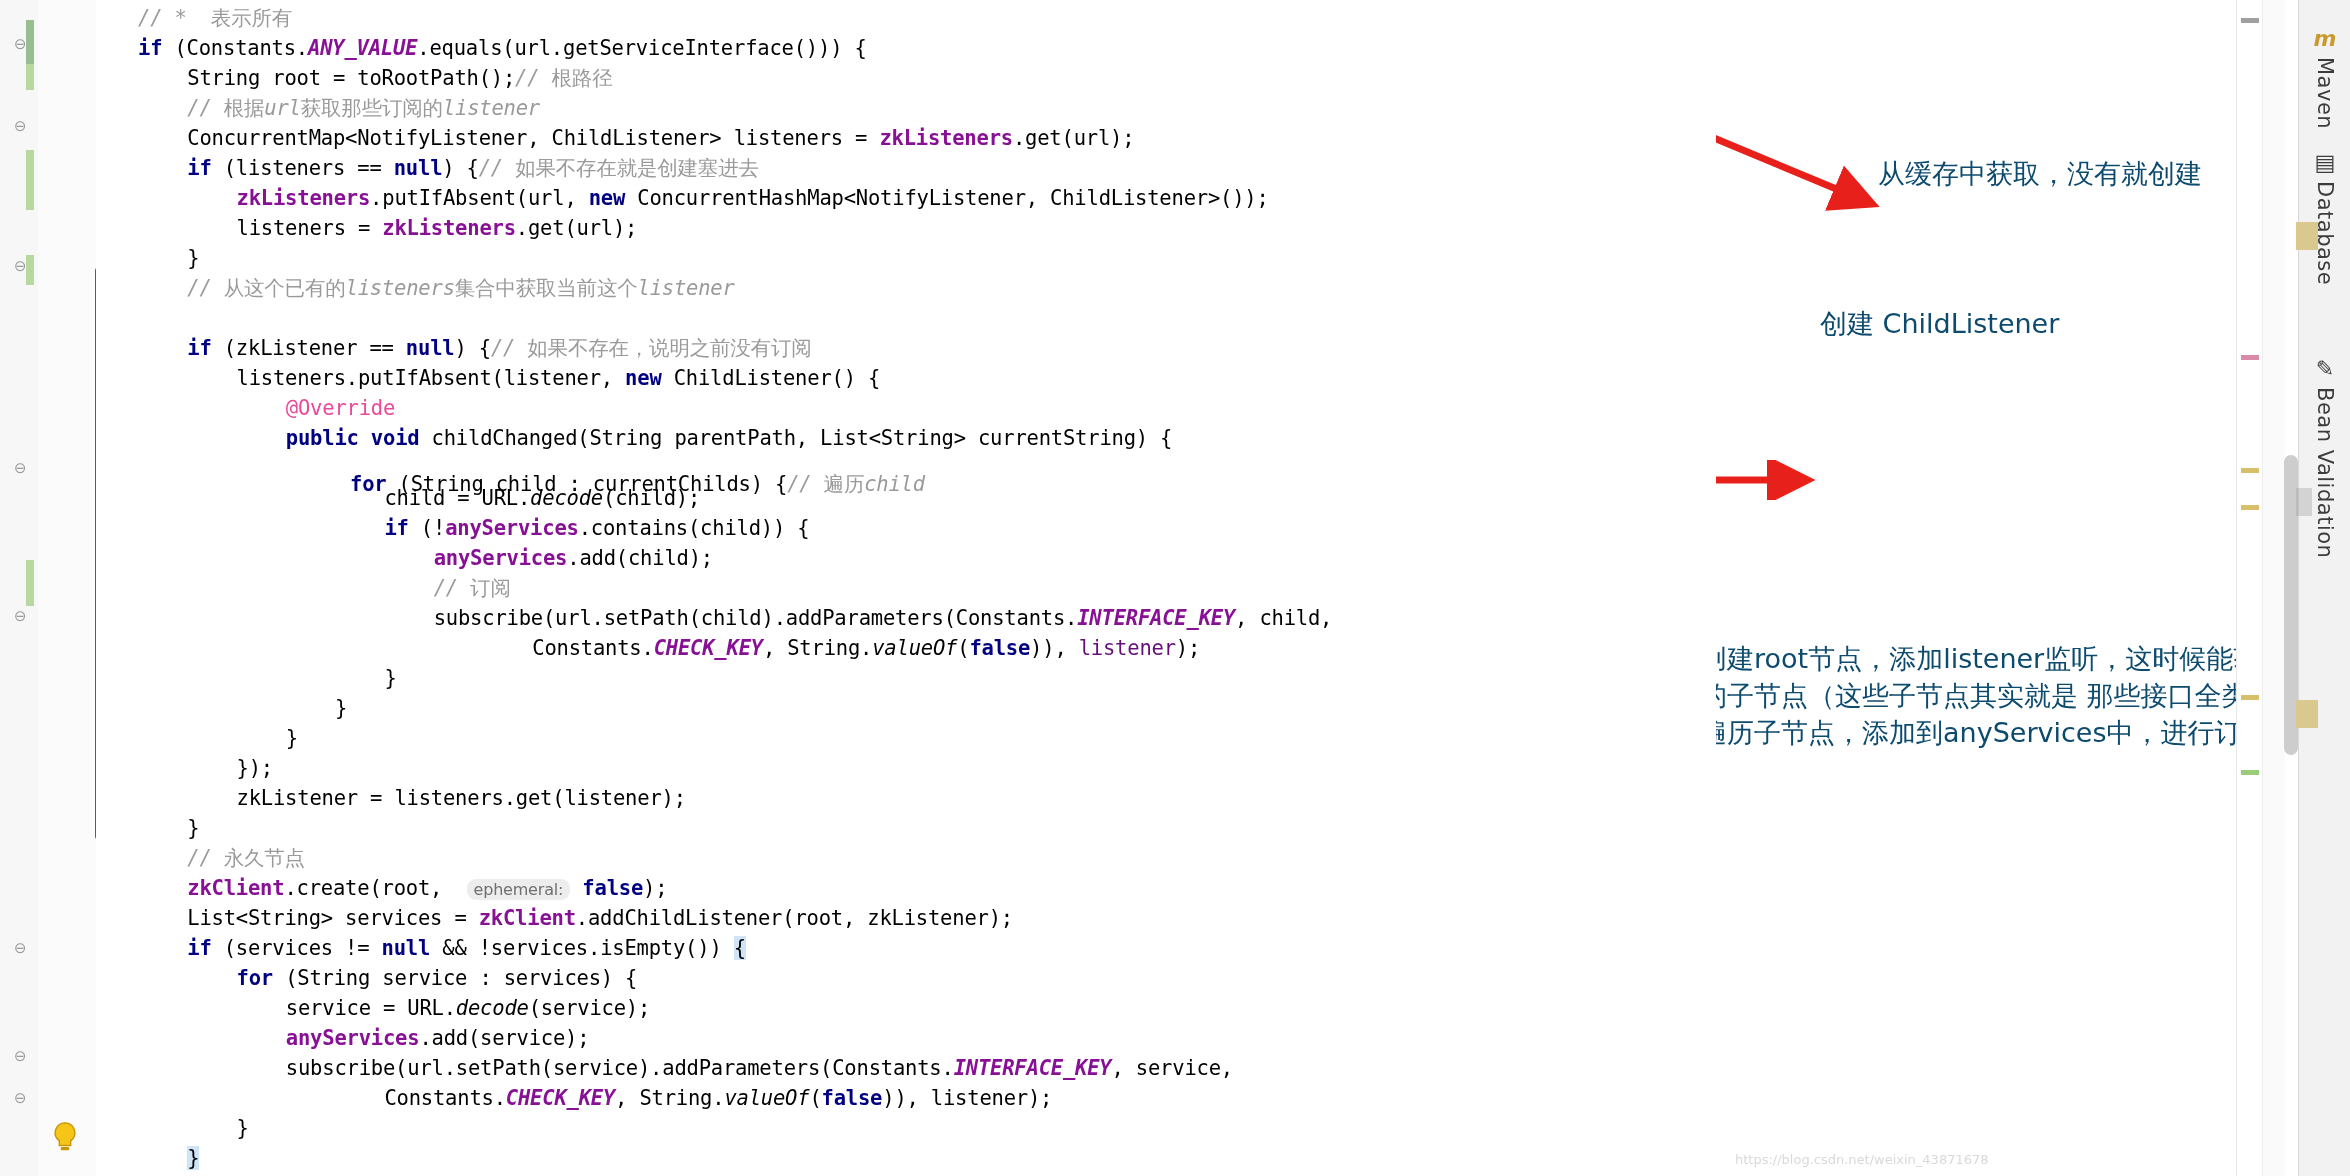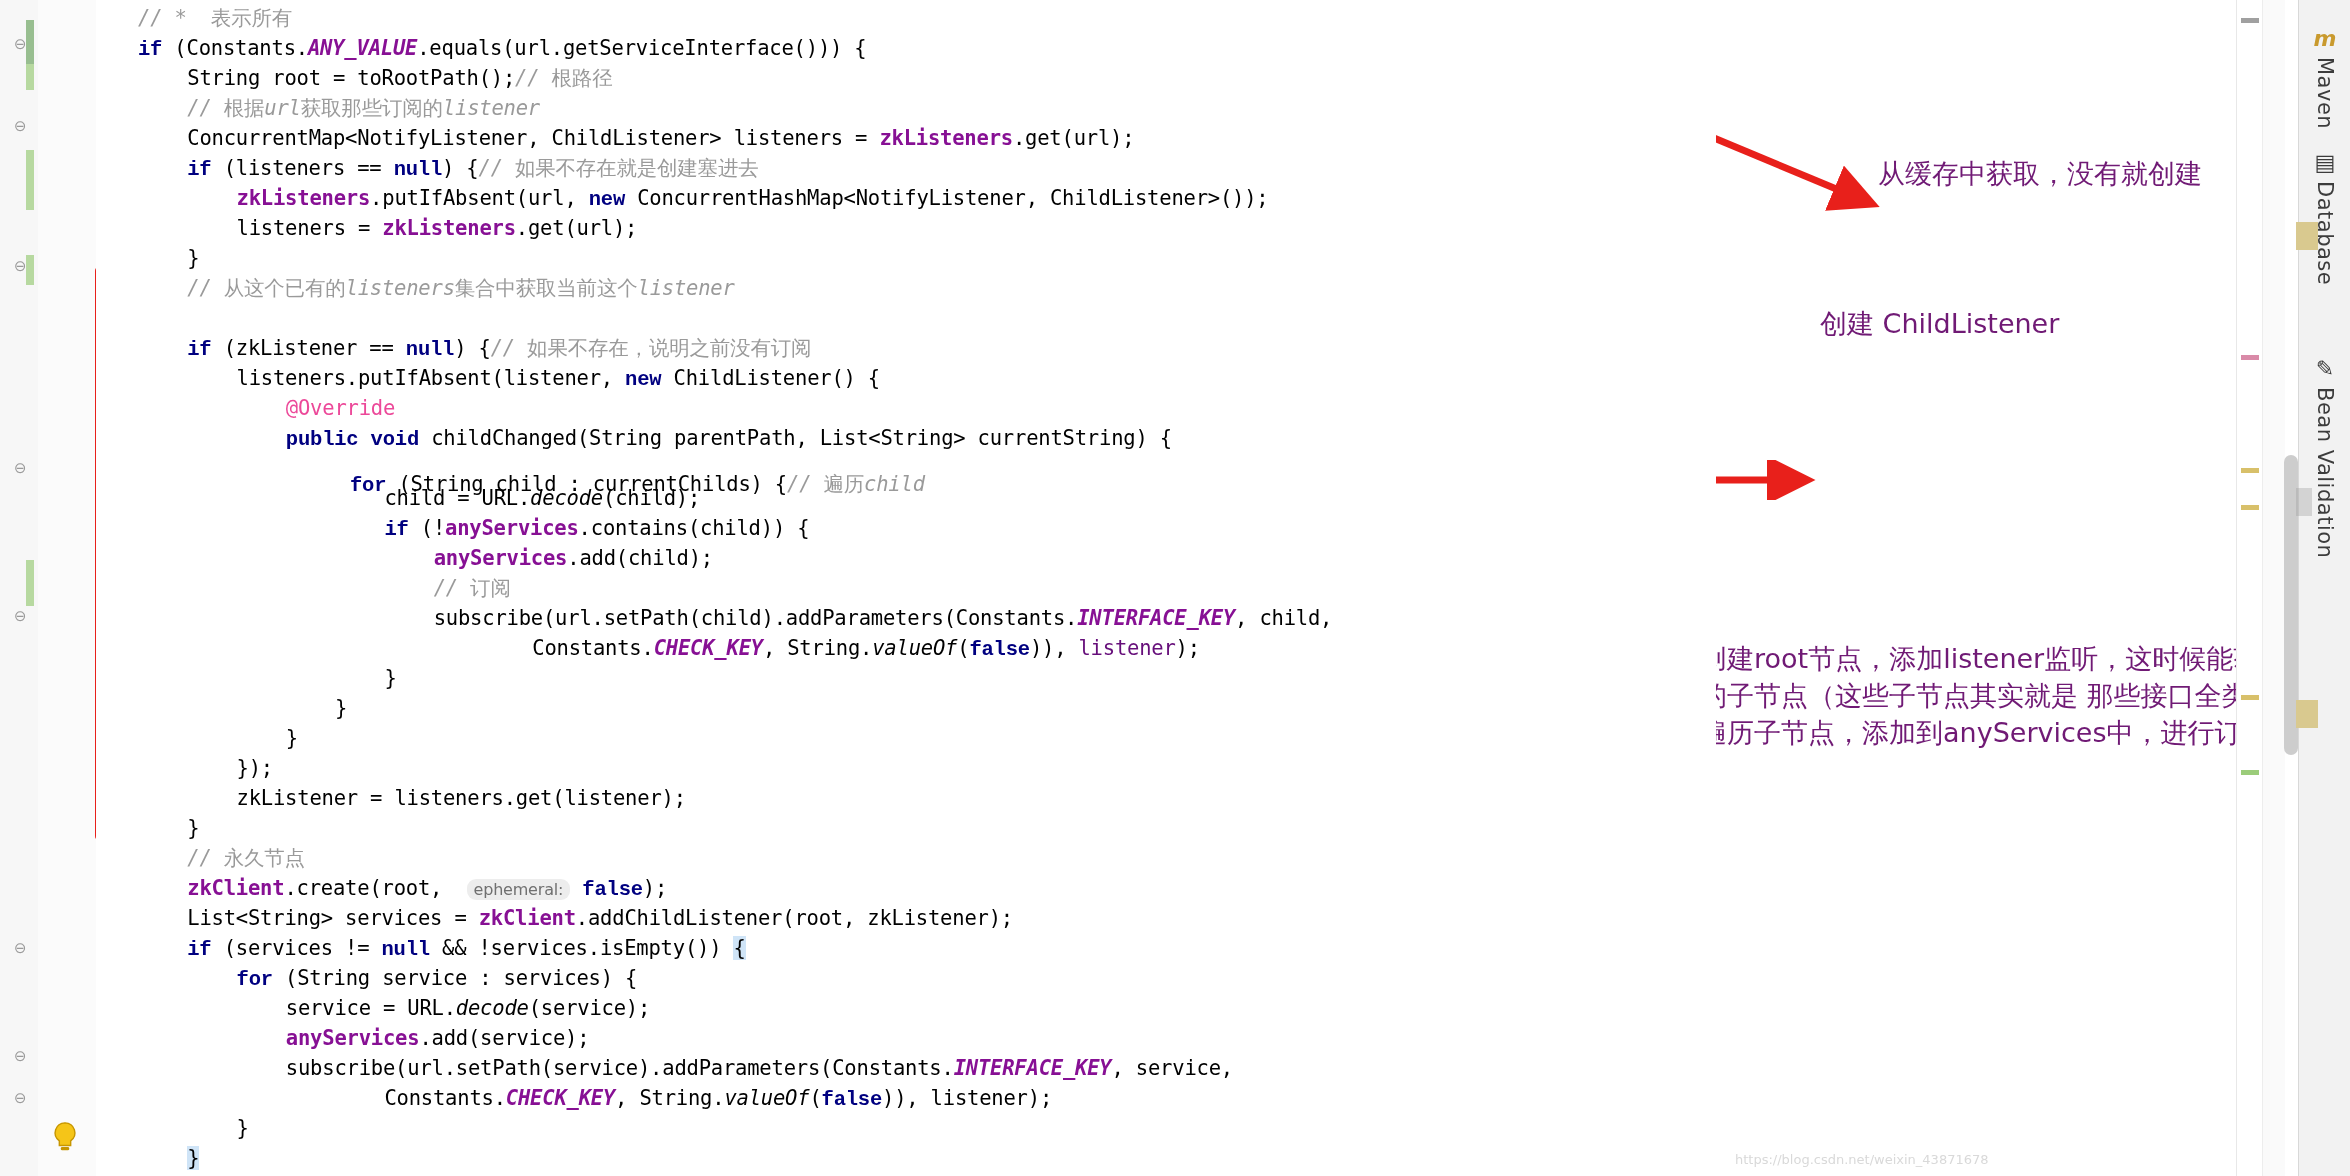--- a/index.html
+++ b/index.html
@@ -11,36 +11,36 @@
   .gutter-far{position:absolute;left:0;top:0;width:38px;height:1176px;background:#f7f7f7;border-right:1px solid #e3e3e3;}
   .gutter-mark{position:absolute;left:6px;width:22px;height:22px;}
   .gutter-2{position:absolute;left:38px;top:0;width:58px;height:1176px;background:#fbfbfb;border-right:1px solid #ededed;}
   .fold{position:absolute;left:14px;width:16px;height:16px;color:#9a9a9a;font-size:15px;line-height:16px;font-family:"DejaVu Sans",sans-serif;}
   .bulb{position:absolute;left:46px;bottom:60px;width:36px;height:36px;}
 
   
   .code{position:absolute;left:96px;top:0;width:1620px;height:1176px;background:#ffffff;}
   .line{position:absolute;left:0;white-space:pre;font-size:20.5px;line-height:30px;
         font-family:"DejaVu Sans Mono", monospace;color:#000;letter-spacing:-0.2px;}
-  .kw{color:#000080;font-weight:bold;font-family:Liberation Mono, monospace;}
+  .kw{color:#000080;font-weight:bold;}
   .cm{color:#9a9a9a;font-style:italic;}
   .cm-cjk{color:#9a9a9a;font-style:normal;font-family:"DejaVu Sans",sans-serif;}
   .fld{color:#871094;font-weight:bold;}
   .cst{color:#871094;font-style:italic;font-weight:bold;}
   .mth{color:#000;font-style:italic;}
   .par{color:#660e7a;}
   .anno{color:#ec4899;}
   .lv{color:#000;text-decoration-color:#b0b0b0;}
   .hintchip{background:#ededed;color:#707070;border-radius:9px;padding:1px 7px;font-size:16px;font-family:"DejaVu Sans",sans-serif;font-style:normal;}
   .selbrace{background:#cfe4f7;}
   .curline{position:absolute;left:96px;width:1620px;height:30px;background:#fffae3;}
 
   
   .redbox{position:absolute;border:5px solid #e8201b;border-radius:4px;box-sizing:border-box;pointer-events:none;}
-  .redtext{position:absolute;color:#701a75;font-family:"DejaVu Sans",sans-serif;font-size:27px;line-height:37px;white-space:pre;font-weight:500;}
+  .redtext{position:absolute;color:#0c4a6e;font-family:"DejaVu Sans",sans-serif;font-size:27px;line-height:37px;white-space:pre;font-weight:500;}
 
   
   .arrow{position:absolute;}
 
   
   .markbar{position:absolute;left:2236px;top:0;width:26px;height:1176px;background:#ffffff;border-left:1px solid #e8e8e8;}
   .mark{position:absolute;left:4px;width:18px;height:5px;}
   .scrollthumb{position:absolute;left:2284px;top:455px;width:14px;height:300px;background:#cdcdcd;border-radius:7px;}
   .scrolltrack{position:absolute;left:2262px;top:0;width:22px;height:1176px;background:#fafafa;border-left:1px solid #ededed;}
 

